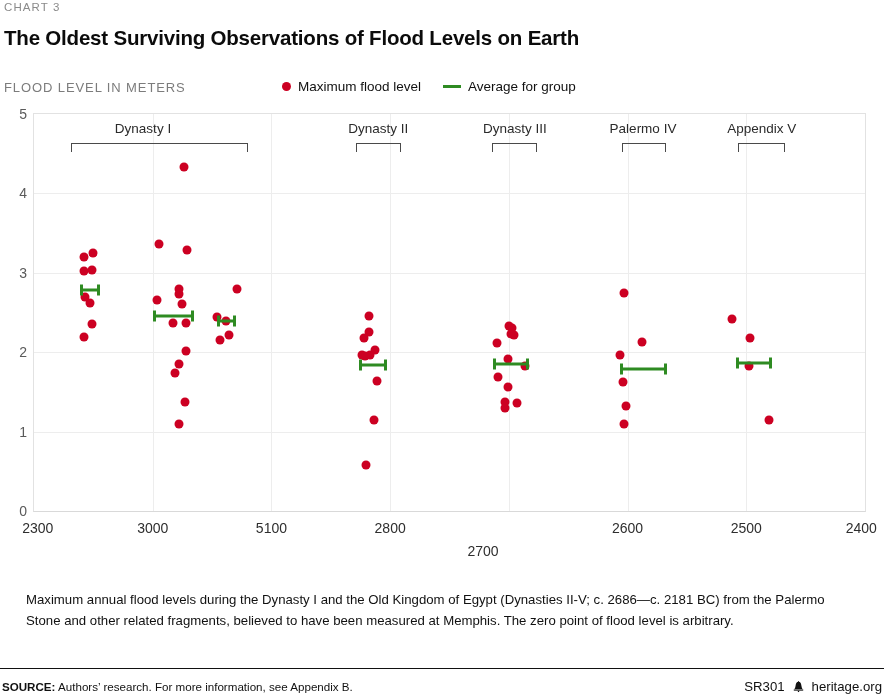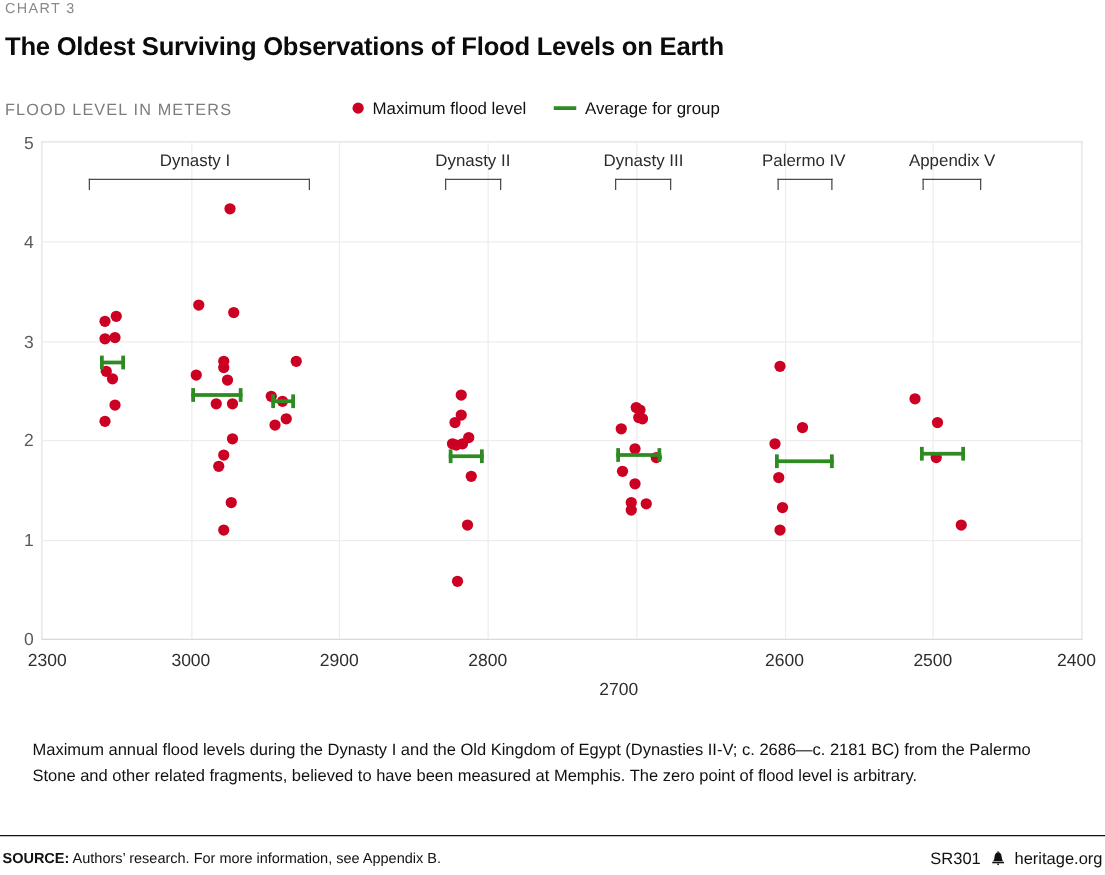--- a/index.html
+++ b/index.html
@@ -139,31 +139,31 @@
       <div class="ytick" style="top: 238.2px;">2</div>
       <div class="gridline-h" style="top: 158.8px; background: rgb(237, 237, 237);"></div>
       <div class="ytick" style="top: 158.8px;">3</div>
       <div class="gridline-h" style="top: 79.4px; background: rgb(237, 237, 237);"></div>
       <div class="ytick" style="top: 79.4px;">4</div>
       <div class="ytick" style="top: 0px;">5</div>
       <div class="xtick edge-l" style="left: 0px;">2300</div>
       <div class="gridline-v" style="left: 118.714px; background: rgb(237, 237, 237);"></div>
       <div class="xtick" style="left: 118.714px;">3000</div>
       <div class="gridline-v" style="left: 237.429px; background: rgb(237, 237, 237);"></div>
-      <div class="xtick" style="left: 237.429px;">2900</div>
+      <div class="xtick" style="left: 237.429px;">5100</div>
       <div class="gridline-v" style="left: 356.143px; background: rgb(237, 237, 237);"></div>
       <div class="xtick" style="left: 356.143px;">2800</div>
       <div class="gridline-v" style="left: 474.857px; background: rgb(237, 237, 237);"></div>
-      <div class="xtick" style="left: 461px; margin-top: 32px;">2700</div>
+      <div class="xtick" style="left: 449px; margin-top: 32px;">2700</div>
       <div class="gridline-v" style="left: 593.571px; background: rgb(237, 237, 237);"></div>
       <div class="xtick" style="left: 593.571px;">2600</div>
       <div class="gridline-v" style="left: 712.286px; background: rgb(237, 237, 237);"></div>
       <div class="xtick" style="left: 712.286px;">2500</div>
       <div class="xtick edge-r" style="left: 831px;">2400</div>
-      <div class="bracket-label" style="left: 122px; top: 7px; text-align: right;">Dynasty I</div>
+      <div class="bracket-label" style="left: 109px; top: 7px; text-align: right;">Dynasty I</div>
       <div class="bracket" style="left: 36.8014px; width: 176.884px; top: 29px; border-color: rgb(74, 74, 74);"></div>
       <div class="dot" style="left: 49.86px; top: 142.92px; background: rgb(204, 0, 34);"></div>
       <div class="dot" style="left: 59.3571px; top: 138.95px; background: rgb(204, 0, 34);"></div>
       <div class="dot" style="left: 49.86px; top: 157.212px; background: rgb(204, 0, 34);"></div>
       <div class="dot" style="left: 58.17px; top: 156.418px; background: rgb(204, 0, 34);"></div>
       <div class="dot" style="left: 51.0471px; top: 182.62px; background: rgb(204, 0, 34);"></div>
       <div class="dot" style="left: 55.7957px; top: 188.972px; background: rgb(204, 0, 34);"></div>
       <div class="dot" style="left: 58.17px; top: 209.616px; background: rgb(204, 0, 34);"></div>
       <div class="dot" style="left: 49.86px; top: 223.114px; background: rgb(204, 0, 34);"></div>
       <div class="avgline" style="left: 46.2986px; width: 20.1814px; top: 176.268px; background: rgb(46, 139, 34);"></div>

